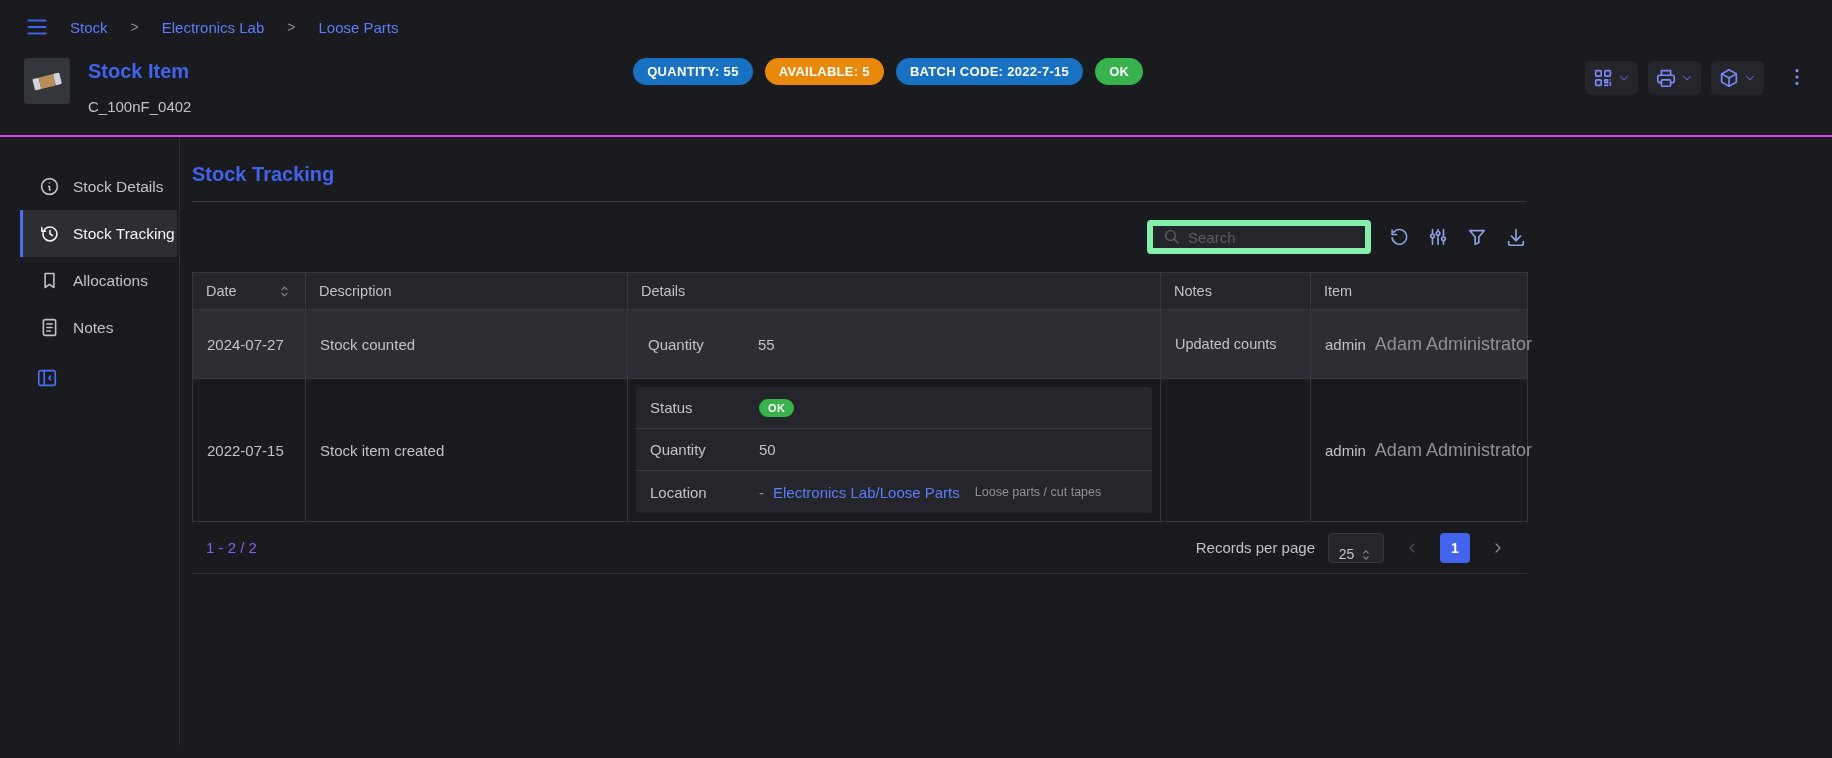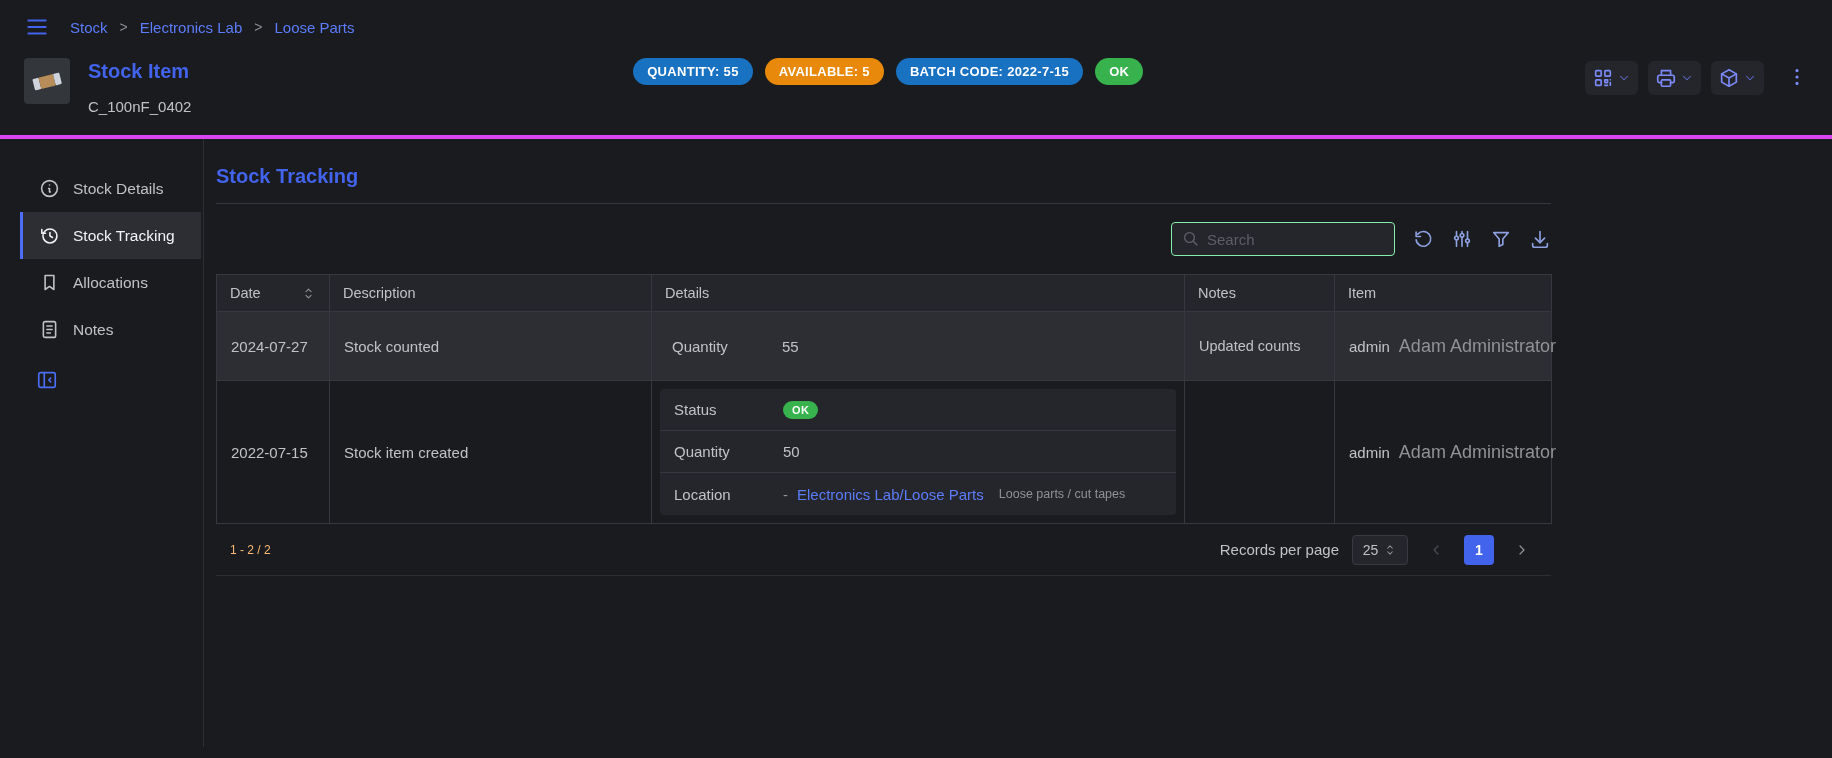--- a/index.html
+++ b/index.html
@@ -7,56 +7,56 @@
   body {
     width:1832px; height:758px; overflow:hidden;
     font-family:"Liberation Sans","DejaVu Sans",sans-serif;
     font-size:15px; color:#c1c2c5;
   }
   svg.ic { fill:none; stroke:currentColor; stroke-width:1.8; stroke-linecap:round; stroke-linejoin:round; display:block; }
 
   
   .topbar { display:flex; align-items:center; gap:20px; padding:14px 24px 10px; }
   .menu-btn { color:#4263eb; cursor:pointer; }
-  .breadcrumb { display:flex; align-items:center; gap:12px; }
+  .breadcrumb { display:flex; align-items:center; gap:23px; }
   .breadcrumb a { color:#5c7cfa; text-decoration:none; cursor:pointer; }
   .breadcrumb .sep { color:#8a8d93; font-size:14px; }
 
   
-  .page-header { display:flex; align-items:flex-start; padding:8px 24px 20px; border-bottom:4px solid #d946ef; }
+  .page-header { display:flex; align-items:flex-start; padding:8px 24px 20px; border-bottom:2px solid #d946ef; }
   .thumb { width:46px; height:46px; background:#33363b; border-radius:4px; display:flex; align-items:center; justify-content:center; margin-right:18px; cursor:pointer; }
   .titles { margin-top:2px; }
   .page-title { font-size:20px; font-weight:700; color:#4263eb; }
   .subtitle { margin-top:15px; font-size:15px; color:#c1c2c5; }
   .badges { flex:1; display:flex; gap:12px; justify-content:center; align-items:flex-start; }
   .badge { display:inline-block; color:#fff; font-size:13px; font-weight:700; letter-spacing:.3px; padding:6px 14px; border-radius:15px; white-space:nowrap; }
   .b-blue   { background:#1971c2; }
   .b-orange { background:#e8890c; }
   .b-green  { background:#37b24d; }
   .header-actions { display:flex; align-items:center; gap:10px; margin-top:3px; }
   .action-btn { display:flex; align-items:center; gap:3px; background:#25262b; border-radius:6px; padding:6px 7px; color:#7b8af8; cursor:pointer; }
   .action-btn .chev { color:#5f6ccf; }
   .dots-btn { color:#7b8af8; cursor:pointer; margin-left:12px; }
 
   
   .shell { display:flex; align-items:stretch; min-height:608px; }
-  .sidebar { width:204px; border-right:1px solid #2c2e33; padding-top:26px; flex-shrink:0; }
+  .sidebar { width:180px; border-right:1px solid #2c2e33; padding-top:26px; flex-shrink:0; }
   .side-item { display:flex; align-items:center; gap:13px; height:47px; margin-left:20px; margin-right:2px; padding-left:16px; font-size:15.5px; color:#c1c2c5; cursor:pointer; border-left:3px solid transparent; }
   .side-item .s-ic { color:#c1c2c5; }
   .side-item.active { background:#2c2e33; color:#f1f3f5; border-left:3px solid #4c6ef5; }
   .side-item.active .s-ic { color:#f1f3f5; }
   .side-collapse { margin:16px 0 0 36px; color:#4c6ef5; cursor:pointer; }
 
   
   .main { flex:1; padding:26px 0 0 12px; }
   .content { width:1335px; }
   .panel-title { font-size:20px; font-weight:700; color:#4263eb; }
   .rule { border-top:1px solid #35383e; margin-top:15px; }
   .toolbar { margin-top:18px; display:flex; justify-content:flex-end; align-items:center; gap:17px; }
-  .search { width:224px; height:34px; background:#25262b; border:1px solid #86efac; border-radius:4px; display:flex; align-items:center; gap:7px; padding:0 10px; }
+  .search { width:224px; height:34px; background:#25262b; border:6px solid #86efac; border-radius:4px; display:flex; align-items:center; gap:7px; padding:0 10px; }
   .search .s-ic { color:#5c5f66; flex-shrink:0; }
   .search input { flex:1; min-width:0; background:transparent; border:none; outline:none; color:#c1c2c5; font-size:15px; font-family:inherit; }
   .search input::placeholder { color:#5c5f66; }
   .tool-ic { color:#8da0e0; cursor:pointer; }
 
   
   table.grid { width:100%; margin-top:18px; border-collapse:collapse; table-layout:fixed; }
   table.grid th, table.grid td { border:1px solid #35383e; vertical-align:middle; }
   table.grid th { background:#25262b; height:37px; padding:0 13px; text-align:left; font-size:14.5px; font-weight:400; color:#c1c2c5; }
   th .th-inner { display:flex; align-items:center; justify-content:space-between; }
@@ -77,24 +77,24 @@
   .dash { color:#909296; }
   .loc-link { color:#5c7cfa; text-decoration:none; cursor:pointer; }
   .loc-desc { font-size:12.5px; color:#909296; margin-left:6px; }
   .notes-cell { font-size:14.5px; }
   .user-cell { white-space:nowrap; }
   .uname { font-size:15px; }
   .ufull { font-size:18px; color:#909296; margin-left:9px; }
 
   
   .table-footer { height:52px; display:flex; align-items:center; justify-content:space-between; padding:0 14px; border-bottom:1px solid #2c2e33; }
-  .range { font-size:12px; color:#fdba74; }
+  .range { font-size:15px; color:#8b5cf6; }
   .foot-right { display:flex; align-items:center; gap:13px; }
   .pp-label { font-size:15px; color:#c1c2c5; }
-  .pp-select { min-width:56px; height:30px; background:#25262b; border:1px solid #373a40; border-radius:4px; display:flex; align-items:center; justify-content:center; gap:5px; padding:0 7px; font-size:14px; cursor:pointer; }
+  .pp-select { min-width:56px; height:30px; background:#25262b; border:1px solid #373a40; border-radius:4px; display:flex; align-items:flex-end; justify-content:center; gap:5px; padding:0 7px; font-size:14px; cursor:pointer; }
   .pp-select .sel-ic { color:#909296; }
   .pg-btn { width:30px; height:30px; border-radius:4px; display:flex; align-items:center; justify-content:center; cursor:pointer; font-size:14px; }
   .pg-prev { color:#4a4d55; }
   .pg-next { color:#909296; }
   .pg-active { background:#4263eb; color:#fff; font-weight:600; }
 </style>
 </head>
 <body>
 
 <div class="app">

